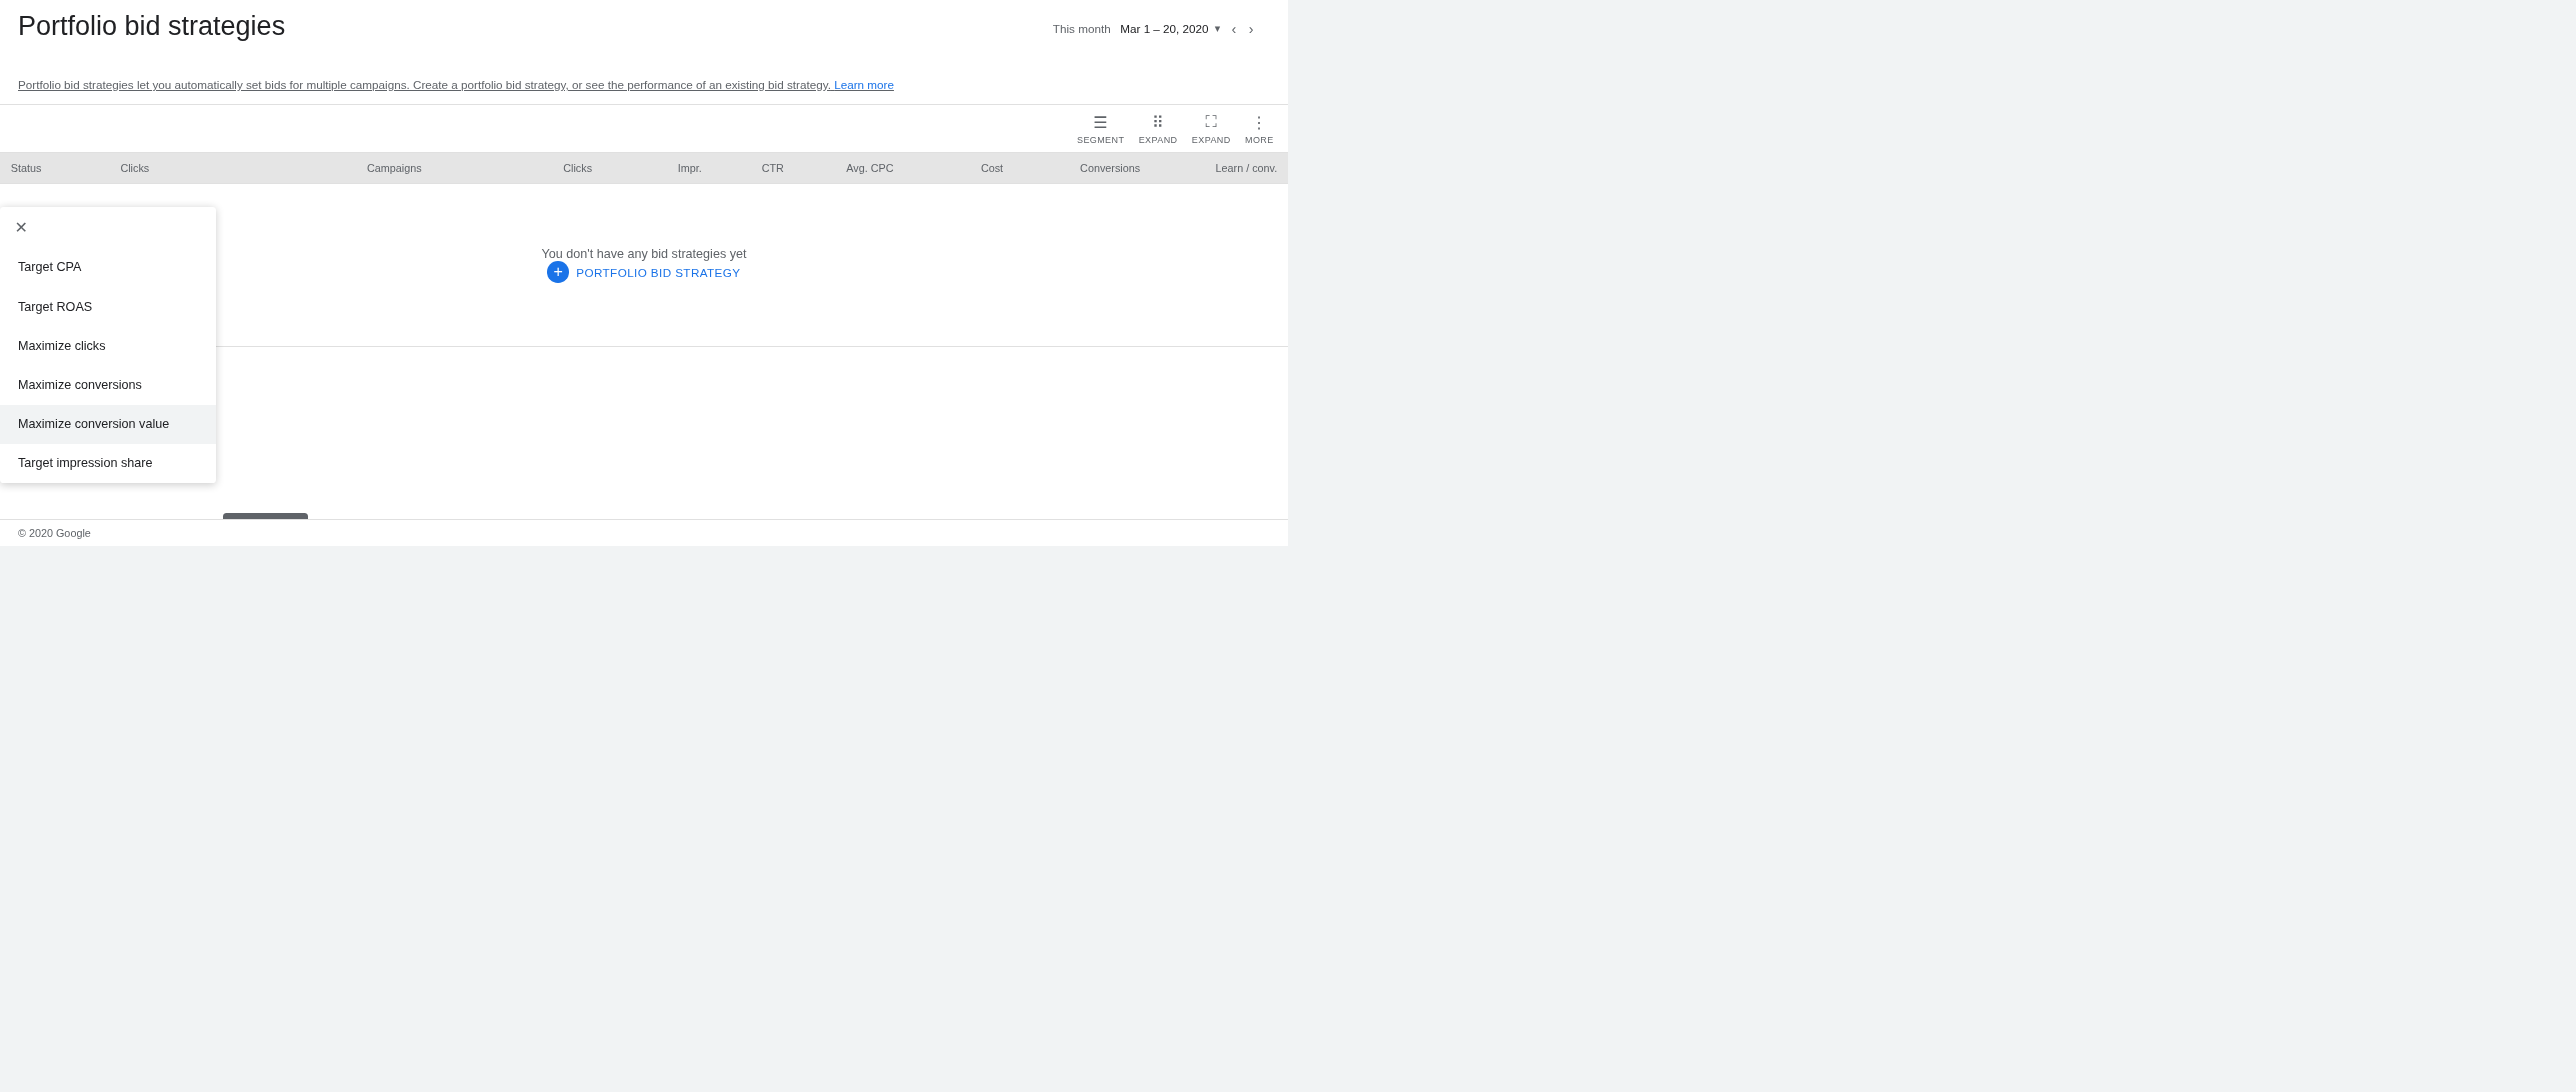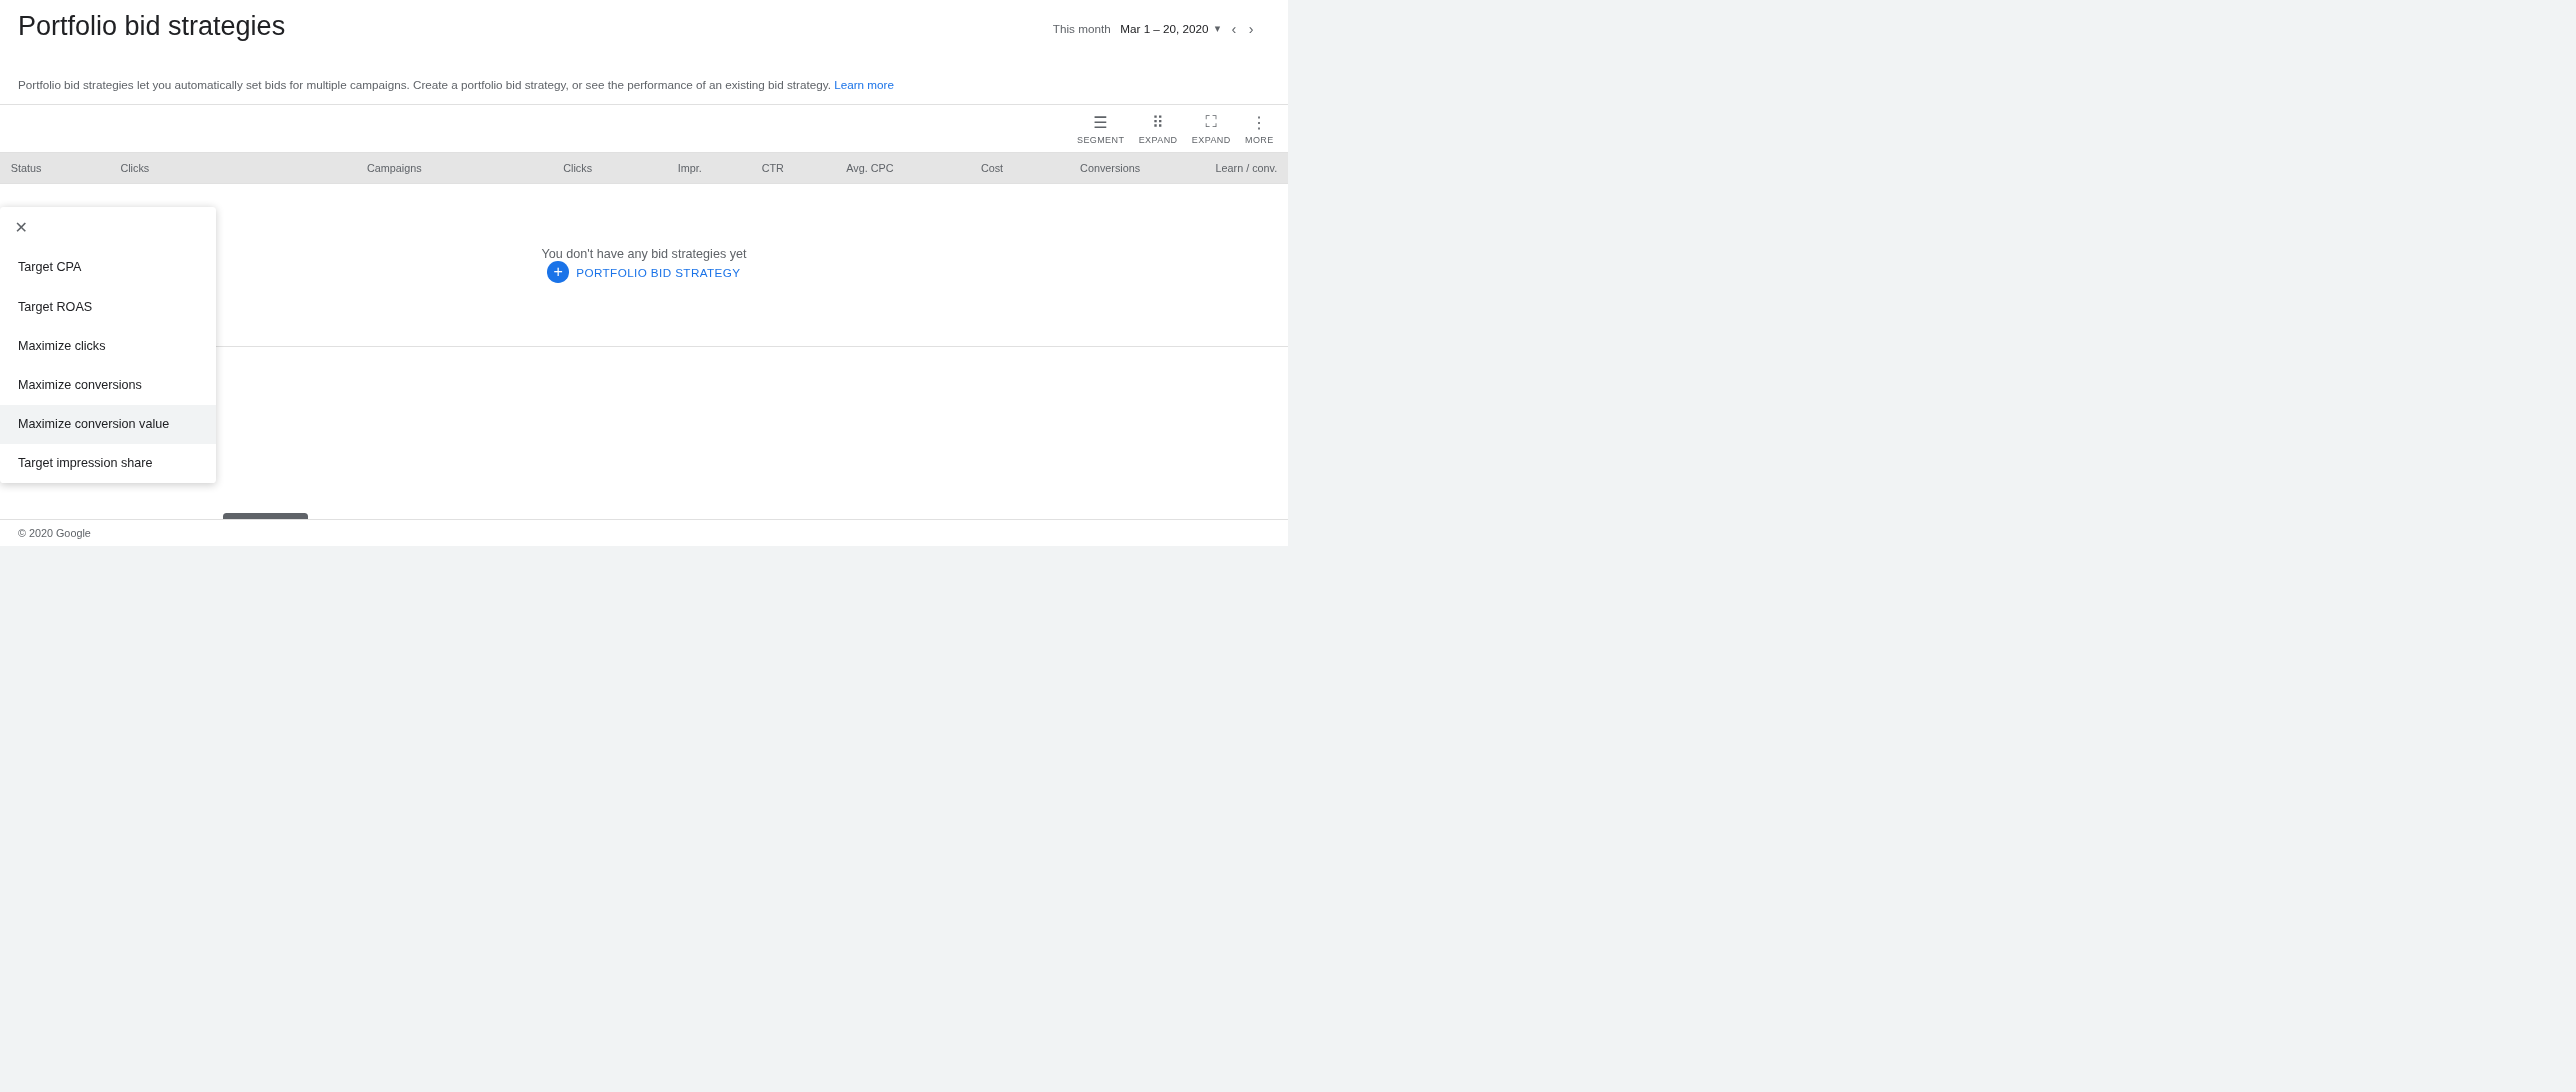--- a/index.html
+++ b/index.html
@@ -13,21 +13,21 @@
     .sidebar-item.active { color: #1a73e8; border-left: 2.7px solid #1a73e8; padding-left: 4.5px; }
     .sidebar-item.secondary { color: #5f6368; font-weight: 400; padding-left: 7.2px; margin-top: 3.6px; }
     .sidebar-divider { border-bottom: 0.9px solid #e0e0e0; margin: 3.6px 0; }
 
     
     .main-content { flex: 1; display: flex; flex-direction: column; background: #fff; overflow: hidden; }
 
     
     .page-header { padding: 14.4px 18px 10.8px 18px; background: #fff; border-bottom: 0.9px solid #e0e0e0; }
     .page-title { font-size: 27px; font-weight: 400; color: #202124; margin-bottom: 9px; }
-    .page-description { font-size: 11.7px; color: #5f6368; line-height: 1.5; }
+    .page-description { font-size: 11.7px; color: #5f6368; line-height: 1.5; text-decoration: underline; }
     .page-description a { color: #1a73e8; text-decoration: none; }
 
     
     .toolbar { display: flex; align-items: center; justify-content: flex-end; padding: 7.2px 14.4px; border-bottom: 0.9px solid #e0e0e0; background: #fff; gap: 14.4px; }
     .toolbar-btn { display: flex; flex-direction: column; align-items: center; cursor: pointer; color: #5f6368; font-size: 9px; font-weight: 500; letter-spacing: 0.4px; gap: 3.6px; }
     .toolbar-icon { font-size: 16px; }
 
     
     .table-area { flex: 1; overflow: auto; position: relative; }
     table { width: 100%; border-collapse: collapse; font-size: 11.7px; }

